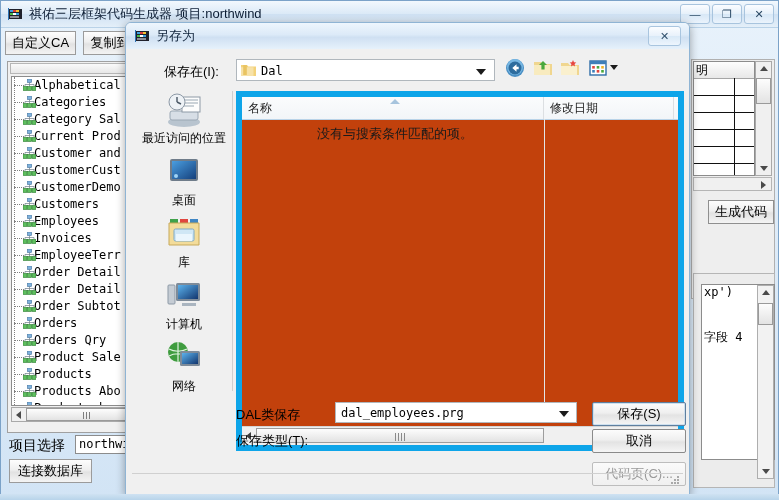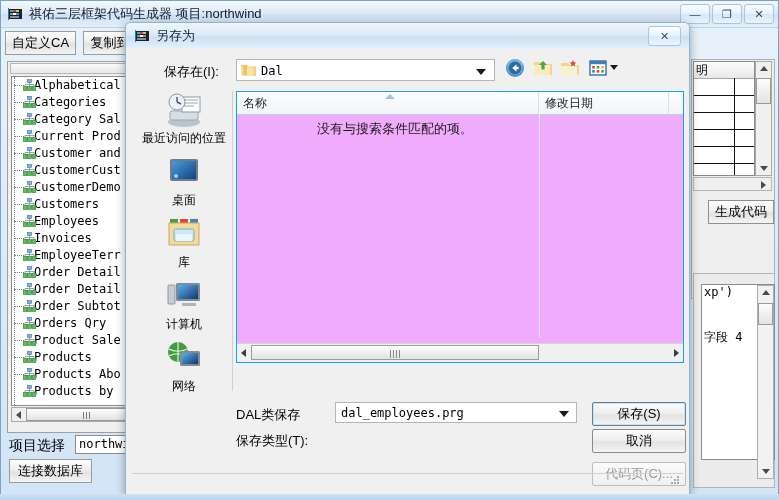--- a/index.html
+++ b/index.html
@@ -238,22 +238,22 @@
   #places-bar{
     position:absolute;left:4px;top:42px;width:96px;height:300px;
     background:#f0f0f0;border-right:1px solid #cfcfcf;
   }
   .place{position:absolute;left:0;width:96px;text-align:center;}
   .place .pic{width:44px;height:38px;margin:0 auto;}
   .place .lbl{font-size:12px;color:#000;margin-top:1px;white-space:nowrap;}
 
   
   #filelist{
-    position:absolute;left:104px;top:42px;width:448px;height:272px;
-    background:#f0abfc;border:1px solid #0ea5e9;box-sizing:border-box;
+    position:absolute;left:104px;top:42px;width:448px;height:360px;
+    background:#c2410c;border:6px solid #0ea5e9;box-sizing:border-box;
   }
   #filelist-header{
     position:absolute;left:0;top:0;right:0;height:22px;
     background:linear-gradient(to bottom,#fbfcfd 0%,#f2f5f8 100%);
     border-bottom:1px solid #b9d3e8;
   }
   .fh-cell{
     position:absolute;top:0;height:22px;line-height:22px;font-size:12px;padding-left:6px;
     border-right:1px solid #dcdfe2;box-sizing:border-box;white-space:nowrap;color:#1d1d1d;
   }
@@ -474,20 +474,27 @@
                 <rect x="4.5" y="7.5" width="4" height="4" fill="#5fbf5f" stroke="#2e7d32" stroke-width=".6"></rect>
                 <rect x="9" y="7.5" width="4" height="4" fill="#5fbf5f" stroke="#2e7d32" stroke-width=".6"></rect>
               </svg></span><span>Order Detail</span></div>
           <div class="tree-row"><span class="tree-dash"></span><span class="tree-icon"><svg width="13" height="12" viewBox="0 0 13 12">
                 <rect x="4.5" y="0" width="4" height="3.5" fill="#7fb2dd" stroke="#3d6e9c" stroke-width=".6"></rect>
                 <path d="M6.5 3.5v2M2 5.5h9M2 5.5v2M6.5 5.5v2M11 5.5v2" stroke="#6f7d8a" stroke-width=".7" fill="none"></path>
                 <rect x="0" y="7.5" width="4" height="4" fill="#5fbf5f" stroke="#2e7d32" stroke-width=".6"></rect>
                 <rect x="4.5" y="7.5" width="4" height="4" fill="#5fbf5f" stroke="#2e7d32" stroke-width=".6"></rect>
                 <rect x="9" y="7.5" width="4" height="4" fill="#5fbf5f" stroke="#2e7d32" stroke-width=".6"></rect>
               </svg></span><span>Order Subtot</span></div>
+          <div class="tree-row"><span class="tree-dash"></span><span class="tree-icon"><svg width="13" height="12" viewBox="0 0 13 12">
+                <rect x="4.5" y="0" width="4" height="3.5" fill="#7fb2dd" stroke="#3d6e9c" stroke-width=".6"></rect>
+                <path d="M6.5 3.5v2M2 5.5h9M2 5.5v2M6.5 5.5v2M11 5.5v2" stroke="#6f7d8a" stroke-width=".7" fill="none"></path>
+                <rect x="0" y="7.5" width="4" height="4" fill="#5fbf5f" stroke="#2e7d32" stroke-width=".6"></rect>
+                <rect x="4.5" y="7.5" width="4" height="4" fill="#5fbf5f" stroke="#2e7d32" stroke-width=".6"></rect>
+                <rect x="9" y="7.5" width="4" height="4" fill="#5fbf5f" stroke="#2e7d32" stroke-width=".6"></rect>
+              </svg></span><span>Orders</span></div>
           <div class="tree-row"><span class="tree-dash"></span><span class="tree-icon"><svg width="13" height="12" viewBox="0 0 13 12">
                 <rect x="4.5" y="0" width="4" height="3.5" fill="#7fb2dd" stroke="#3d6e9c" stroke-width=".6"></rect>
                 <path d="M6.5 3.5v2M2 5.5h9M2 5.5v2M6.5 5.5v2M11 5.5v2" stroke="#6f7d8a" stroke-width=".7" fill="none"></path>
                 <rect x="0" y="7.5" width="4" height="4" fill="#5fbf5f" stroke="#2e7d32" stroke-width=".6"></rect>
                 <rect x="4.5" y="7.5" width="4" height="4" fill="#5fbf5f" stroke="#2e7d32" stroke-width=".6"></rect>
                 <rect x="9" y="7.5" width="4" height="4" fill="#5fbf5f" stroke="#2e7d32" stroke-width=".6"></rect>
               </svg></span><span>Orders Qry</span></div>
           <div class="tree-row"><span class="tree-dash"></span><span class="tree-icon"><svg width="13" height="12" viewBox="0 0 13 12">
                 <rect x="4.5" y="0" width="4" height="3.5" fill="#7fb2dd" stroke="#3d6e9c" stroke-width=".6"></rect>
                 <path d="M6.5 3.5v2M2 5.5h9M2 5.5v2M6.5 5.5v2M11 5.5v2" stroke="#6f7d8a" stroke-width=".7" fill="none"></path>

